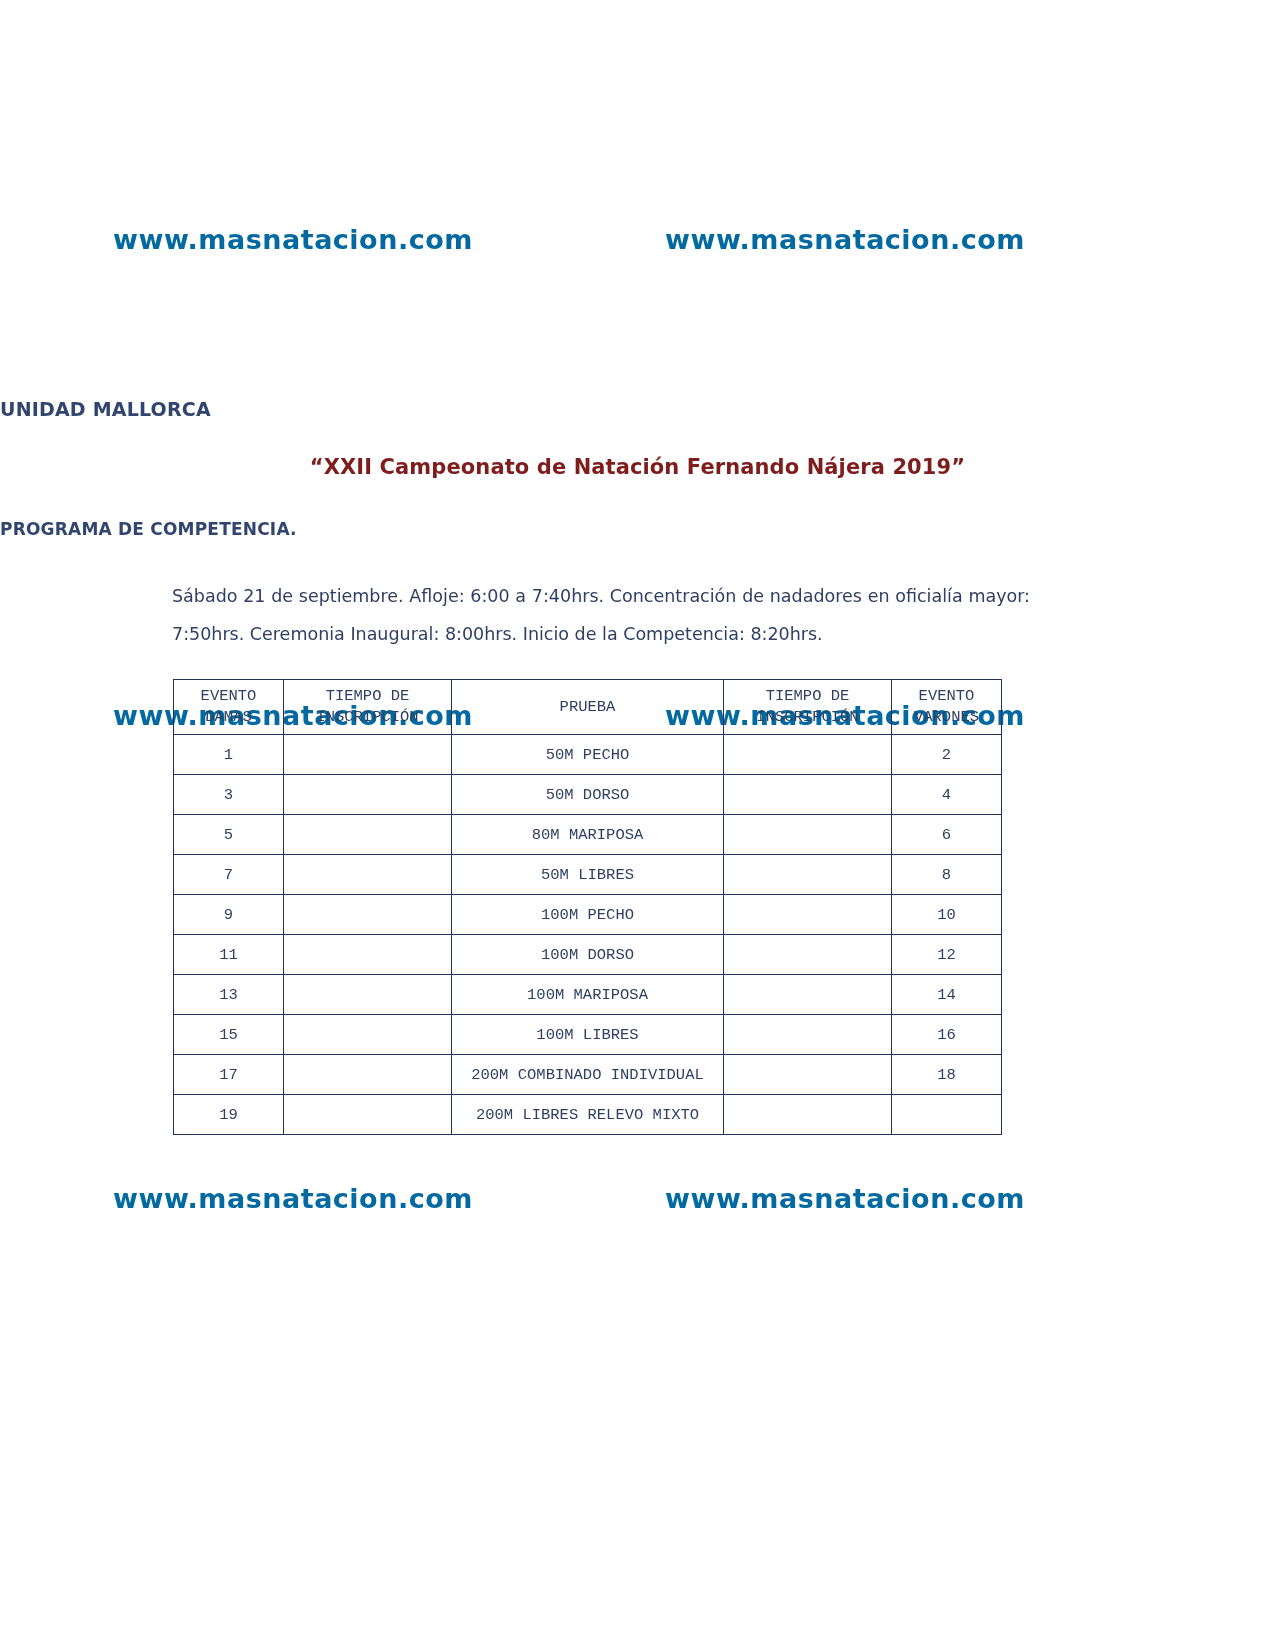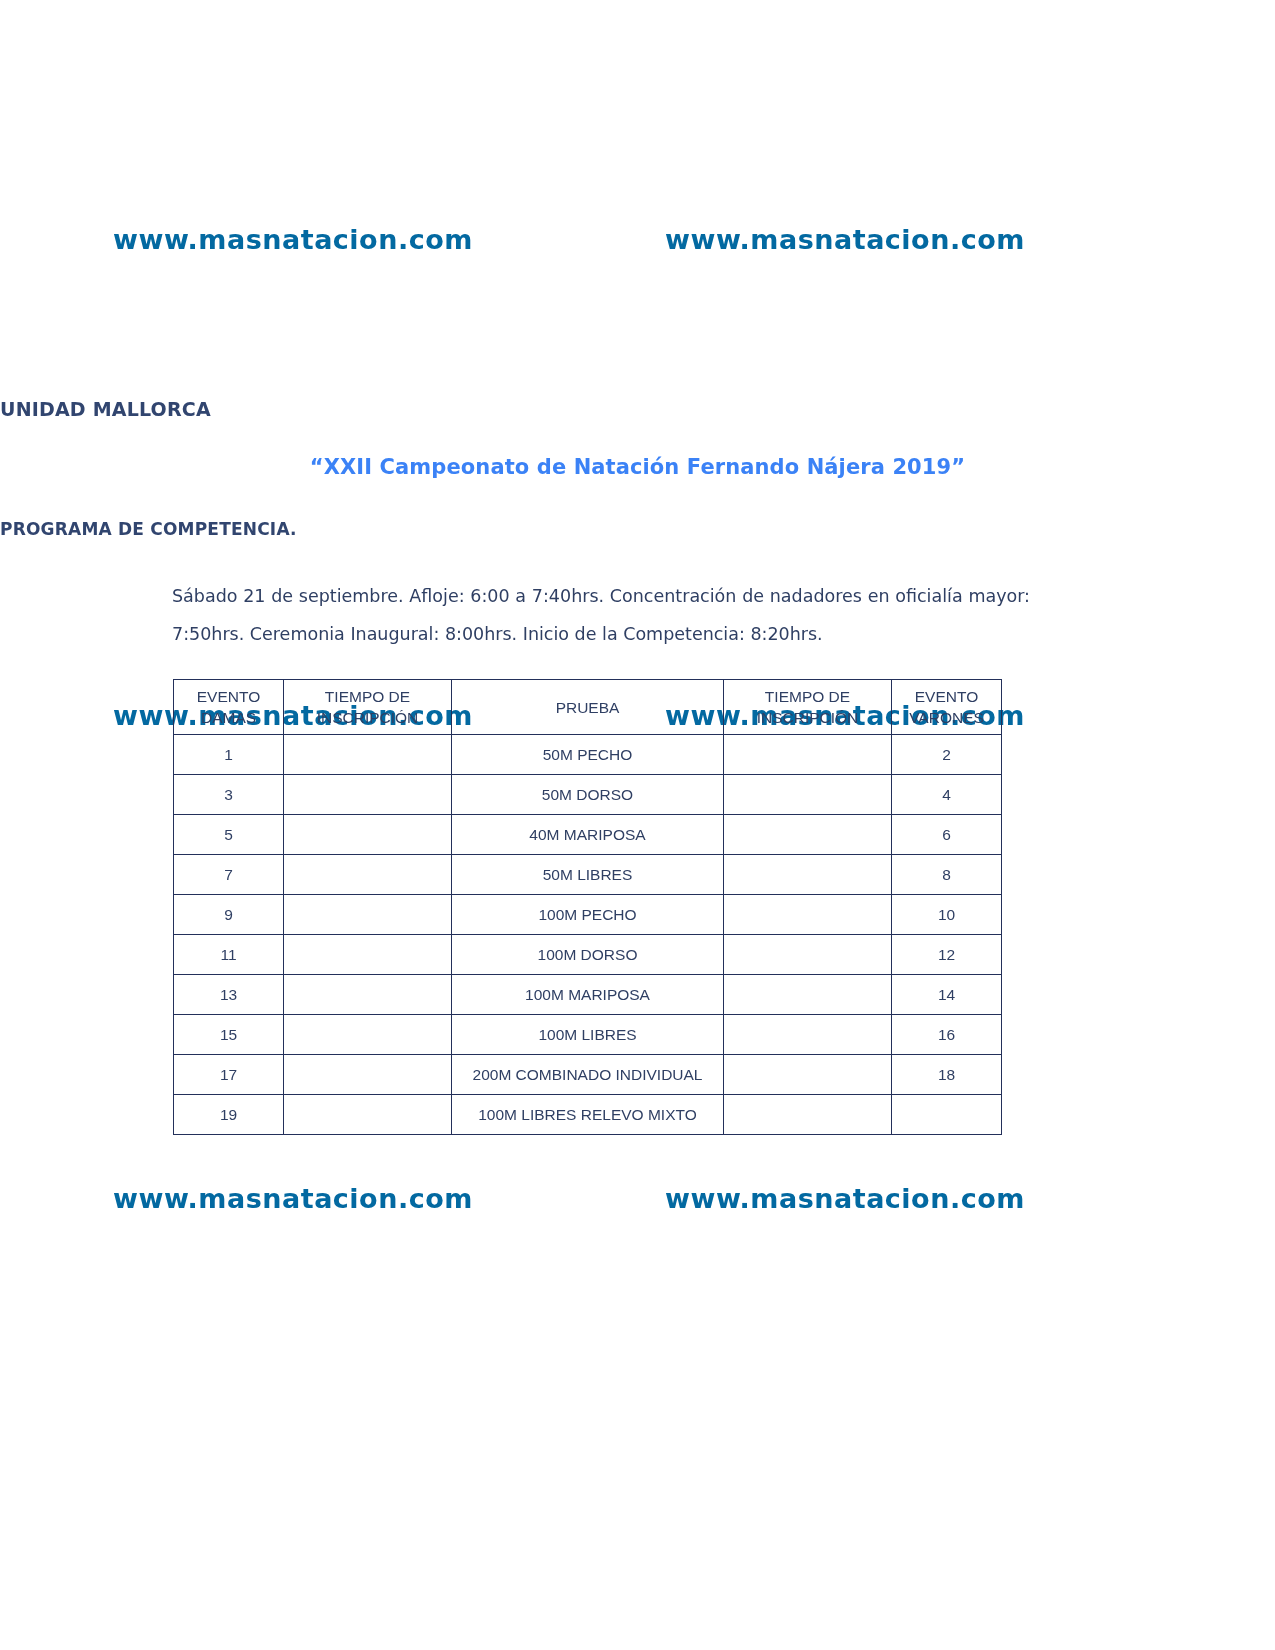--- a/index.html
+++ b/index.html
@@ -58,21 +58,21 @@
   .doc-subtitle {
     position: absolute;
     top: 455px;
     left: 0;
     right: 0;
     text-align: center;
     font-family: "DejaVu Sans", sans-serif;
     font-size: 21px;
     font-weight: 700;
     letter-spacing: 0.1px;
-    color: #3b82f6;
+    color: #7f1d1d;
   }
   .doc-section {
     position: absolute;
     top: 519px;
     left: 0;
     right: 0;
     font-family: "DejaVu Sans", sans-serif;
     font-size: 17px;
     font-weight: 700;
     letter-spacing: 0.2px;
@@ -96,21 +96,21 @@
   .program-table-wrap {
     position: absolute;
     top: 679px;
     left: 173px;
     width: 828px;
   }
   table.program {
     border-collapse: collapse;
     width: 828px;
     table-layout: fixed;
-    font-family: Liberation Sans, sans-serif;
+    font-family: Liberation Mono, monospace;
     color: #2f3f63;
   }
   table.program th,
   table.program td {
     border: 1.3px solid #23305a;
     text-align: center;
     vertical-align: middle;
     color: #2f3f63;
     font-weight: 400;
   }
@@ -198,21 +198,21 @@
           <tr>
               <td>3</td>
               <td></td>
               <td>50M DORSO</td>
               <td></td>
               <td>4</td>
             </tr>
           <tr>
               <td>5</td>
               <td></td>
-              <td>40M MARIPOSA</td>
+              <td>80M MARIPOSA</td>
               <td></td>
               <td>6</td>
             </tr>
           <tr>
               <td>7</td>
               <td></td>
               <td>50M LIBRES</td>
               <td></td>
               <td>8</td>
             </tr>
@@ -247,21 +247,21 @@
           <tr>
               <td>17</td>
               <td></td>
               <td>200M COMBINADO INDIVIDUAL</td>
               <td></td>
               <td>18</td>
             </tr>
           <tr>
               <td>19</td>
               <td></td>
-              <td>100M LIBRES RELEVO MIXTO</td>
+              <td>200M LIBRES RELEVO MIXTO</td>
               <td></td>
               <td></td>
             </tr>
         </tbody>
       </table>
     </div>
 
   </div>
 </div>
 

